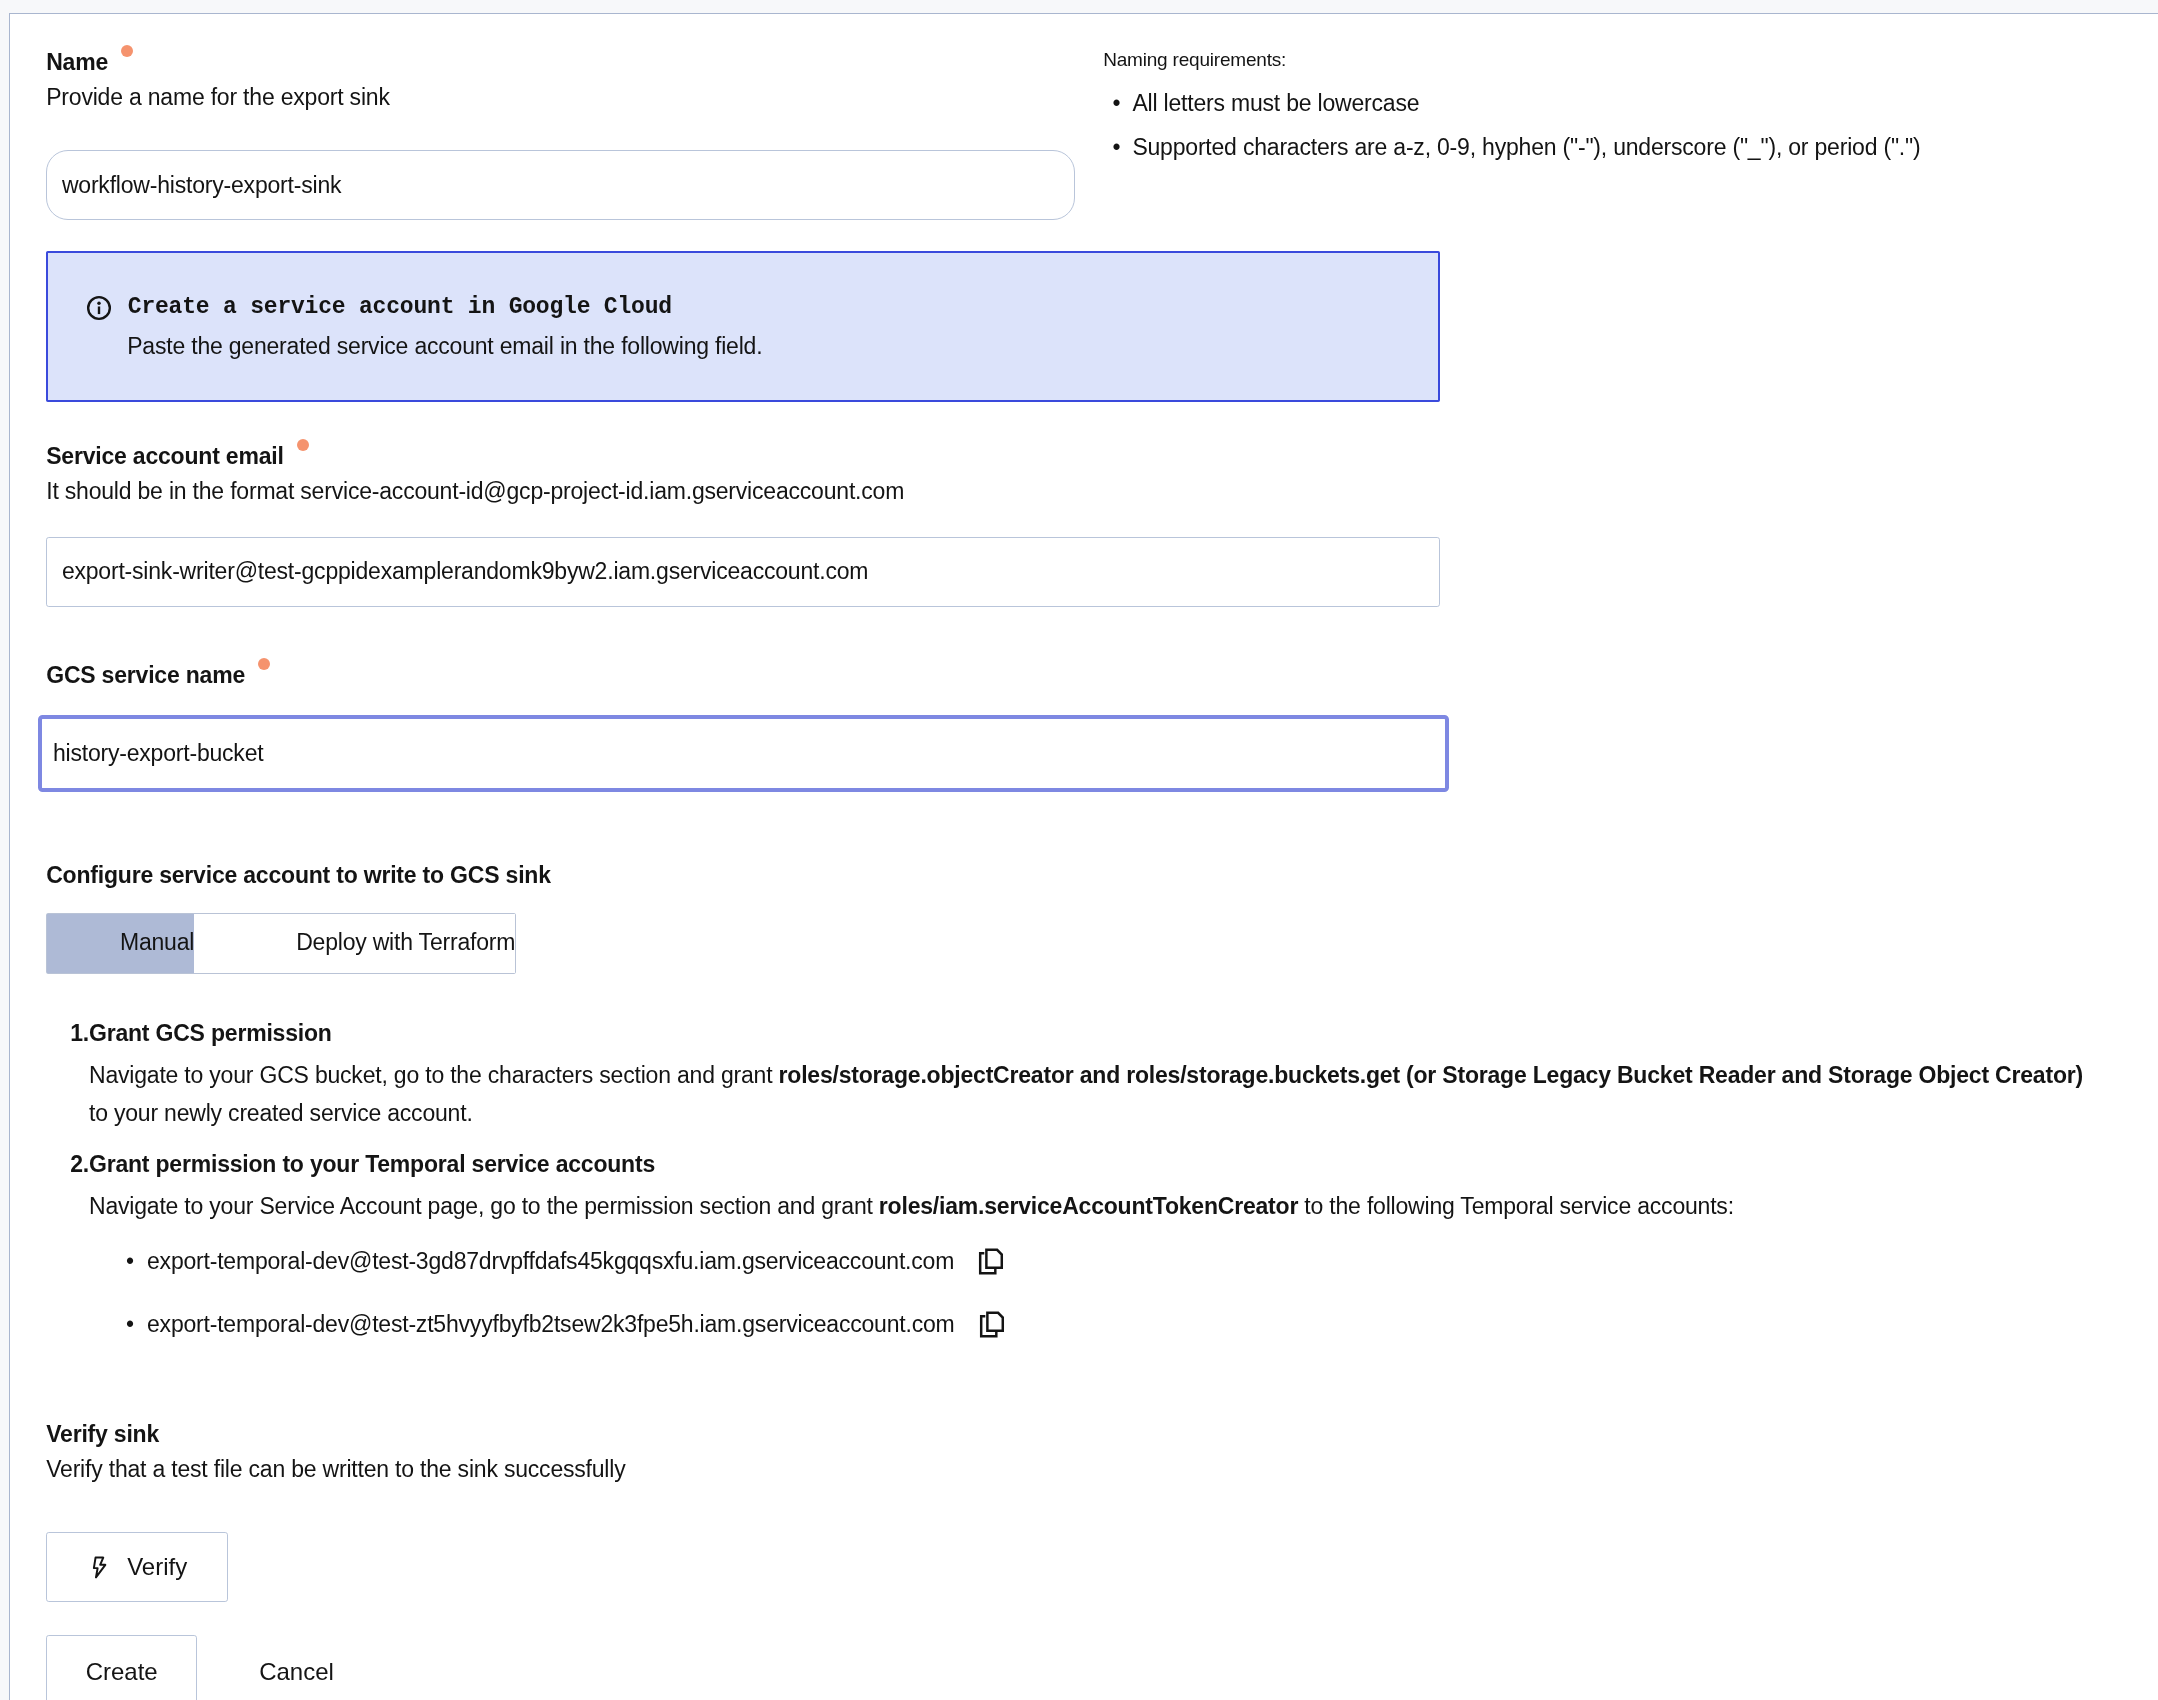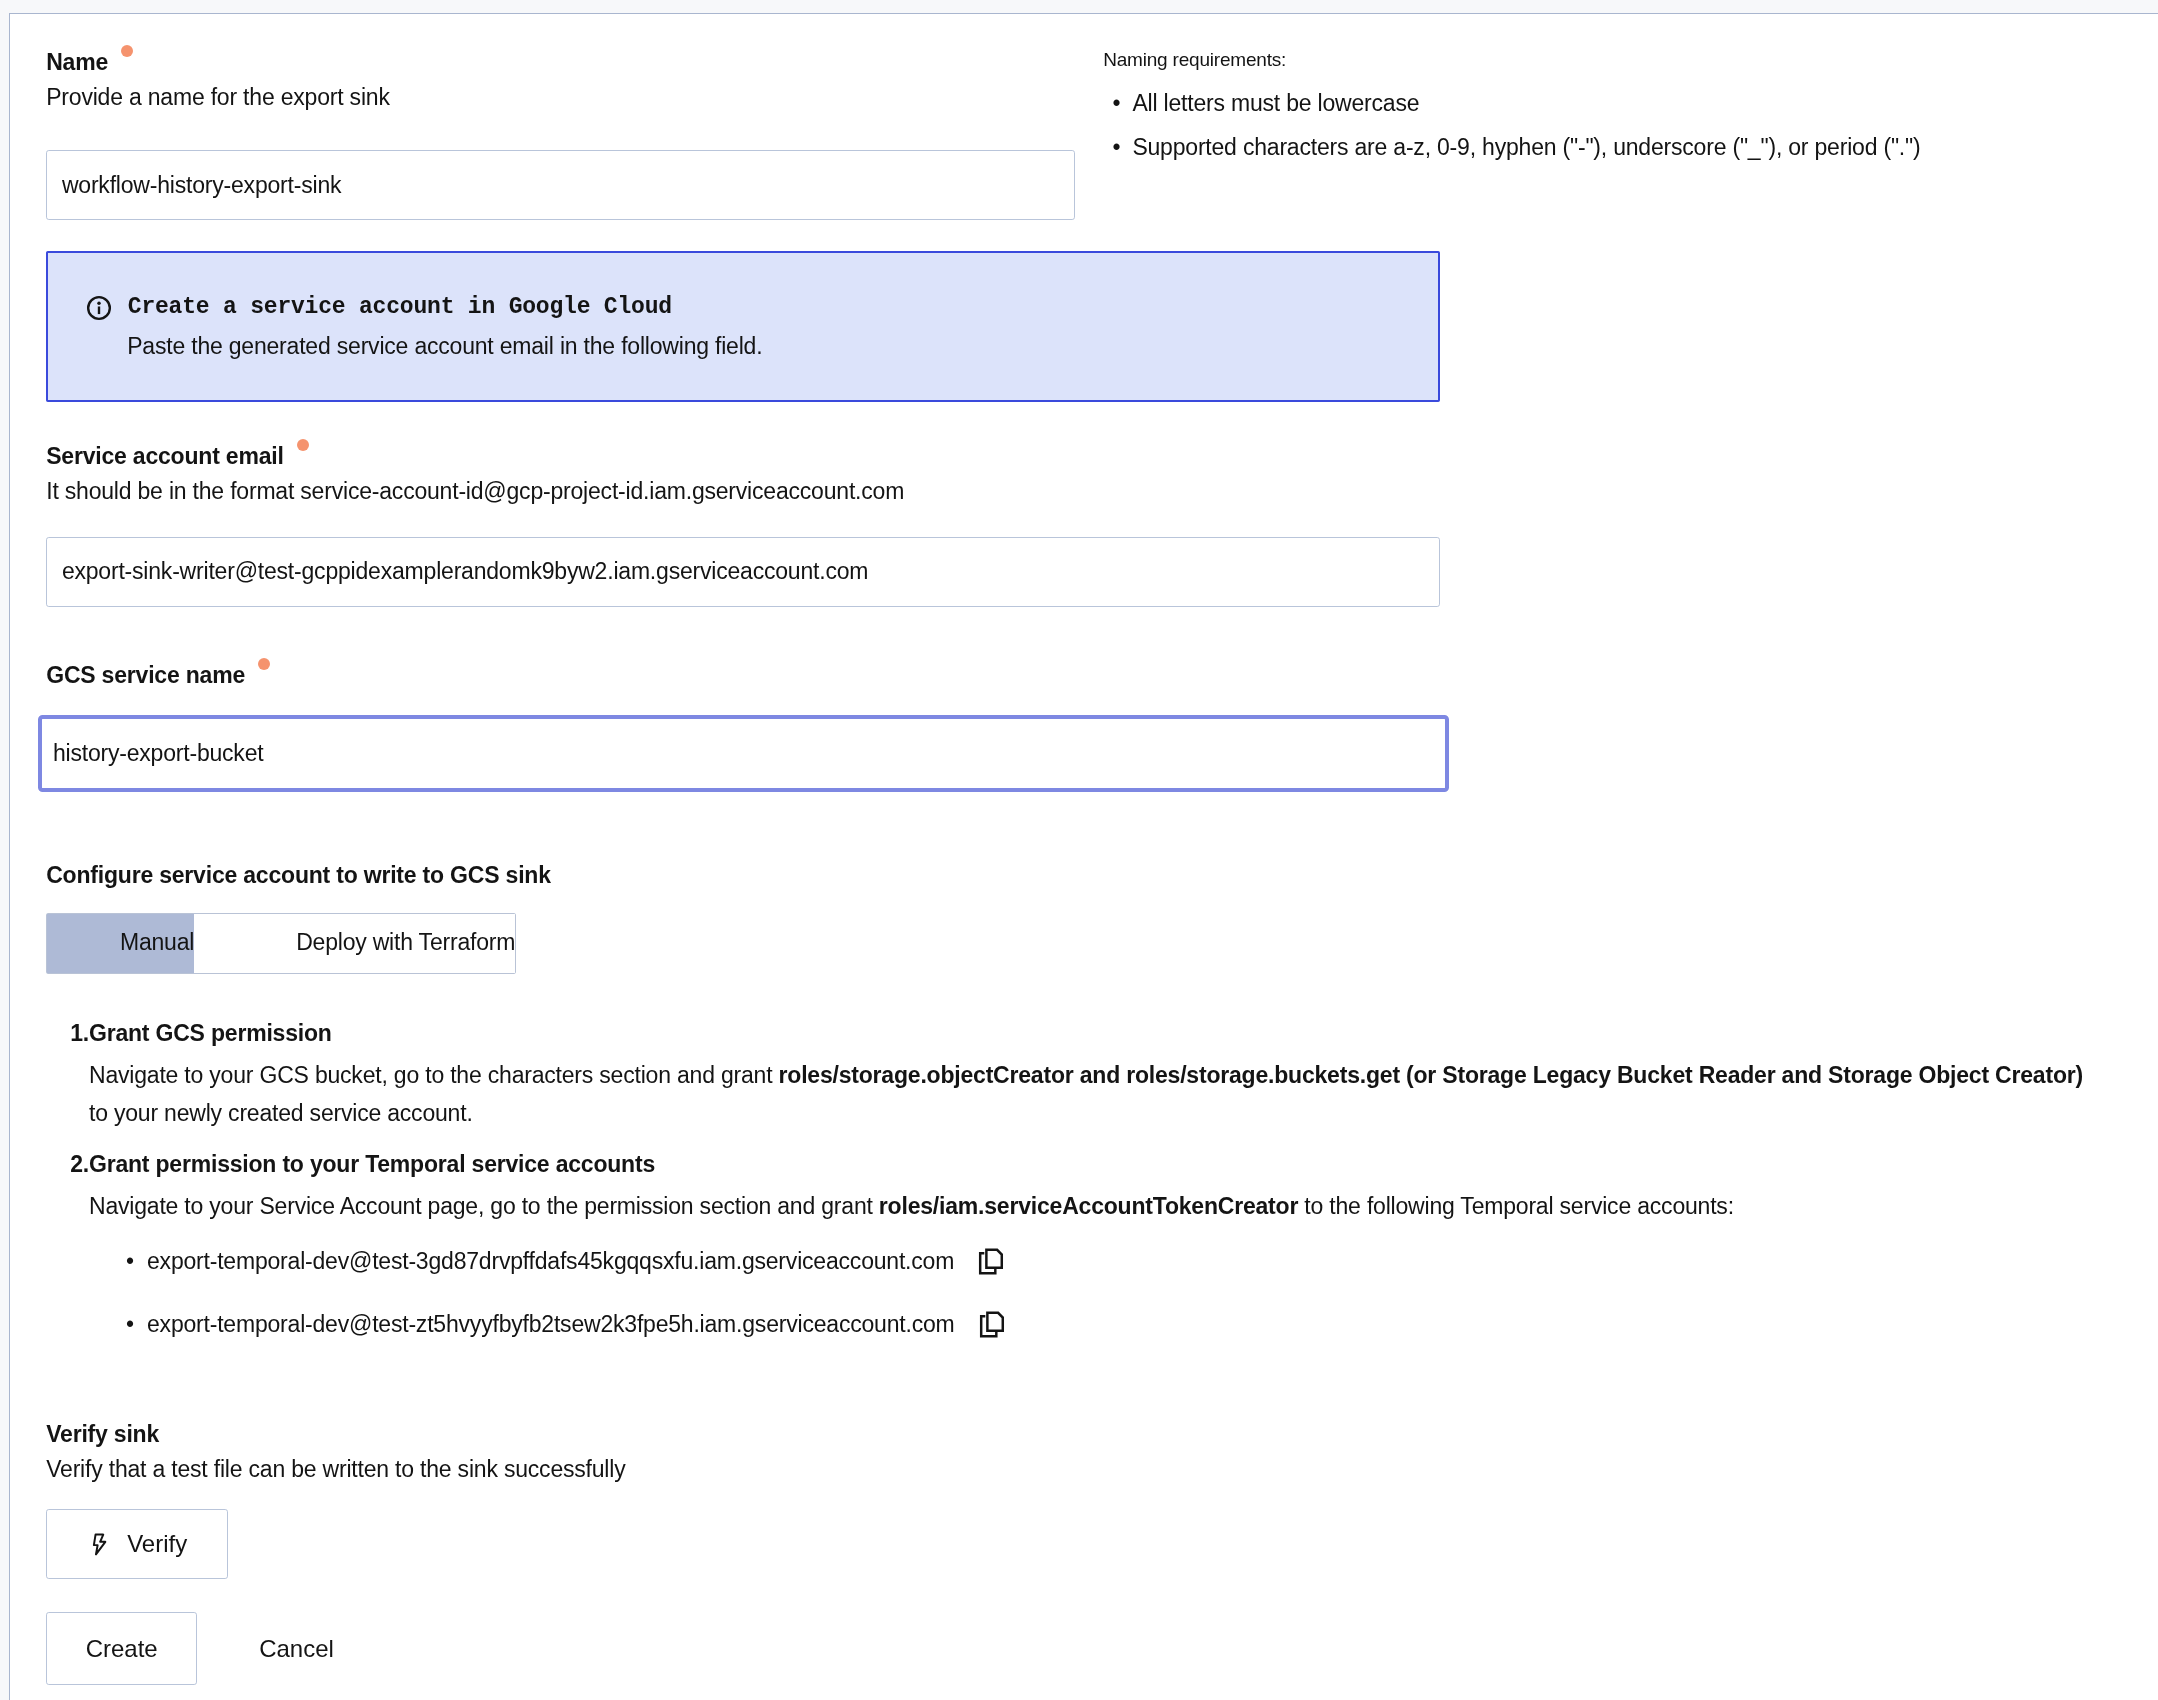--- a/index.html
+++ b/index.html
@@ -36,21 +36,21 @@
     border: 0.9px solid #b9c5da;
     border-radius: 2.8px;
     background: #fff;
     font-family: inherit;
     font-size: 23px;
     color: #141414;
     padding: 0 14.7px;
     letter-spacing: -0.2px;
     outline: none;
   }
-  .input-name { width: 1029px; margin-top: 35px; }
+  .input-name { width: 1029px; margin-top: 35px; border-radius: 22px; }
   .input-wide { width: 1394px; margin-top: 27.5px; }
   .input-focused {
     width: 1411px;
     margin-left: -8.3px;
     margin-top: 22px;
     height: 77px;
     border: 4.6px solid #7e88e2;
     border-radius: 4.6px;
     padding: 0 11px;
   }
@@ -106,21 +106,21 @@
   .sa-item { display: flex; align-items: center; height: 35px; }
   .sa-item + .sa-item { margin-top: 28.5px; }
   .sa-bullet { flex: 0 0 21px; margin-left: 37px; font-size: 23px; }
   .sa-email { font-size: 23px; line-height: 35px; }
   .copy-btn {
     width: 33px; height: 33px; margin-left: 20px;
     background: none; border: none; cursor: pointer; padding: 0;
   }
   .verify-heading { font-size: 23px; font-weight: 700; line-height: 35px; margin-top: 75px; }
   .verify-btn {
-    margin-top: 22px;
+    margin-top: 45px;
     width: 182px; height: 70px;
     background: #fff;
     border: 1.8px solid #b9c5da;
     border-radius: 2.8px;
     display: flex; align-items: center; justify-content: center;
     gap: 15px;
     font-family: inherit;
     font-size: 24px; color: #141414;
     cursor: pointer;
   }

